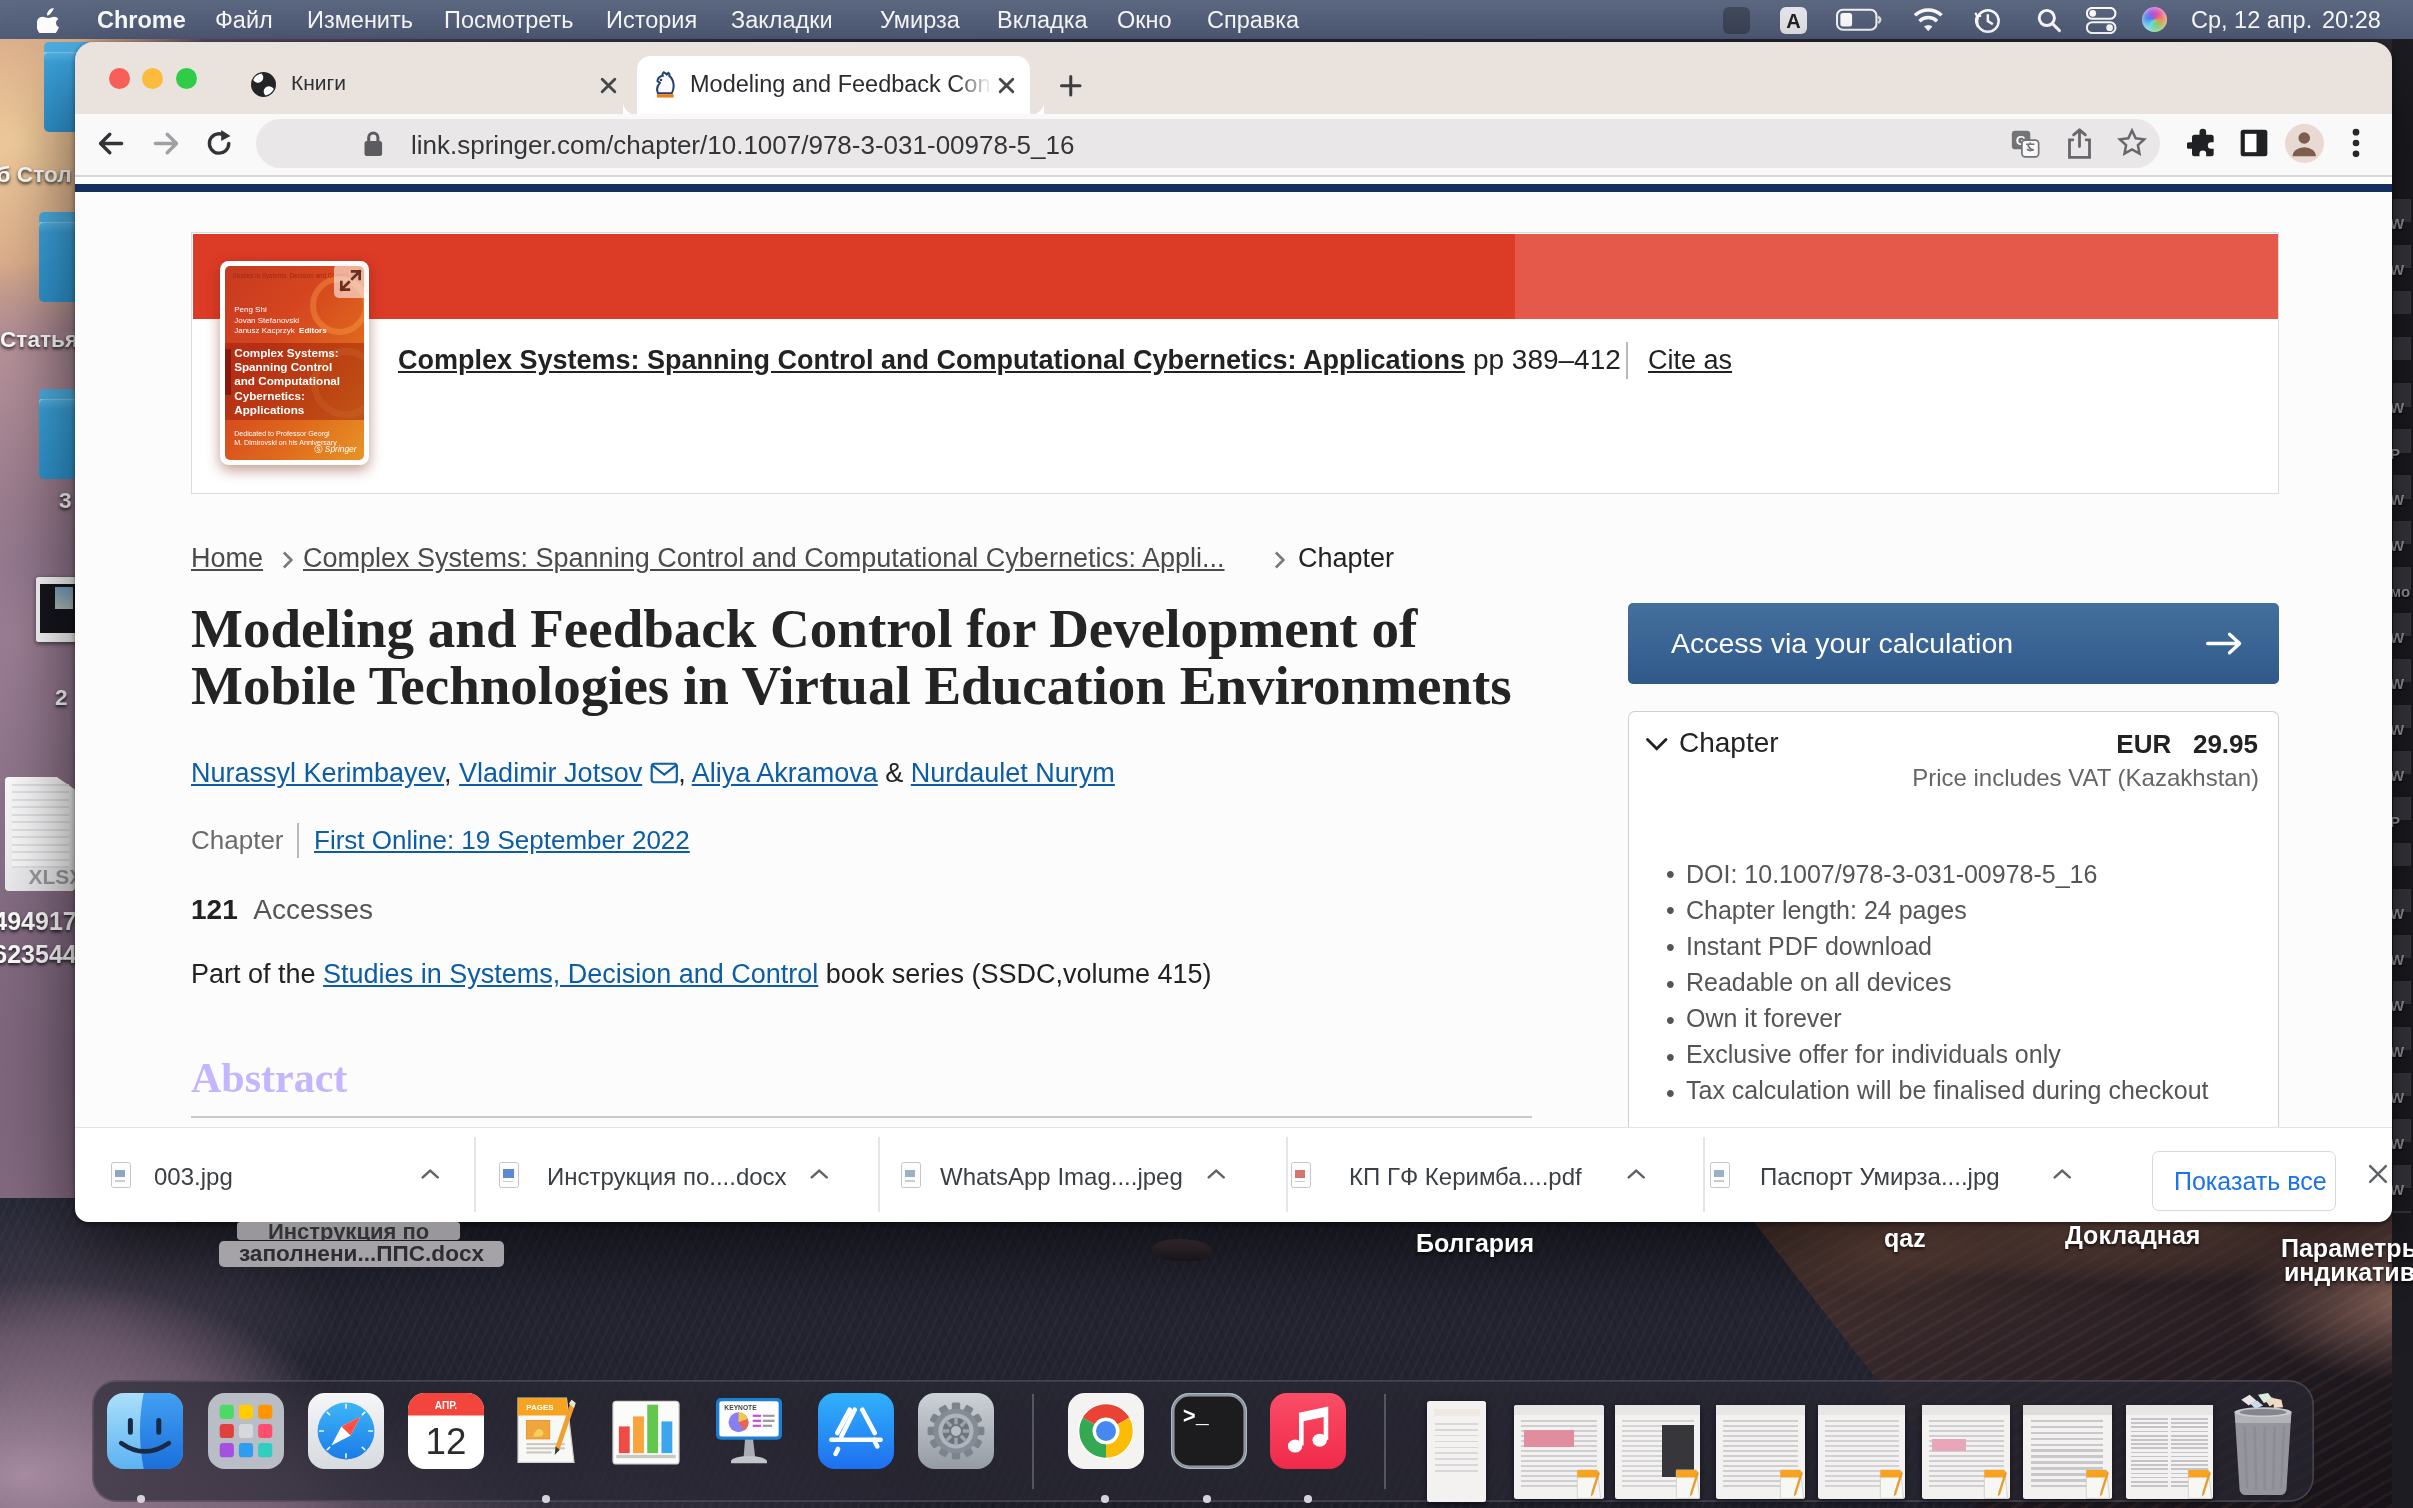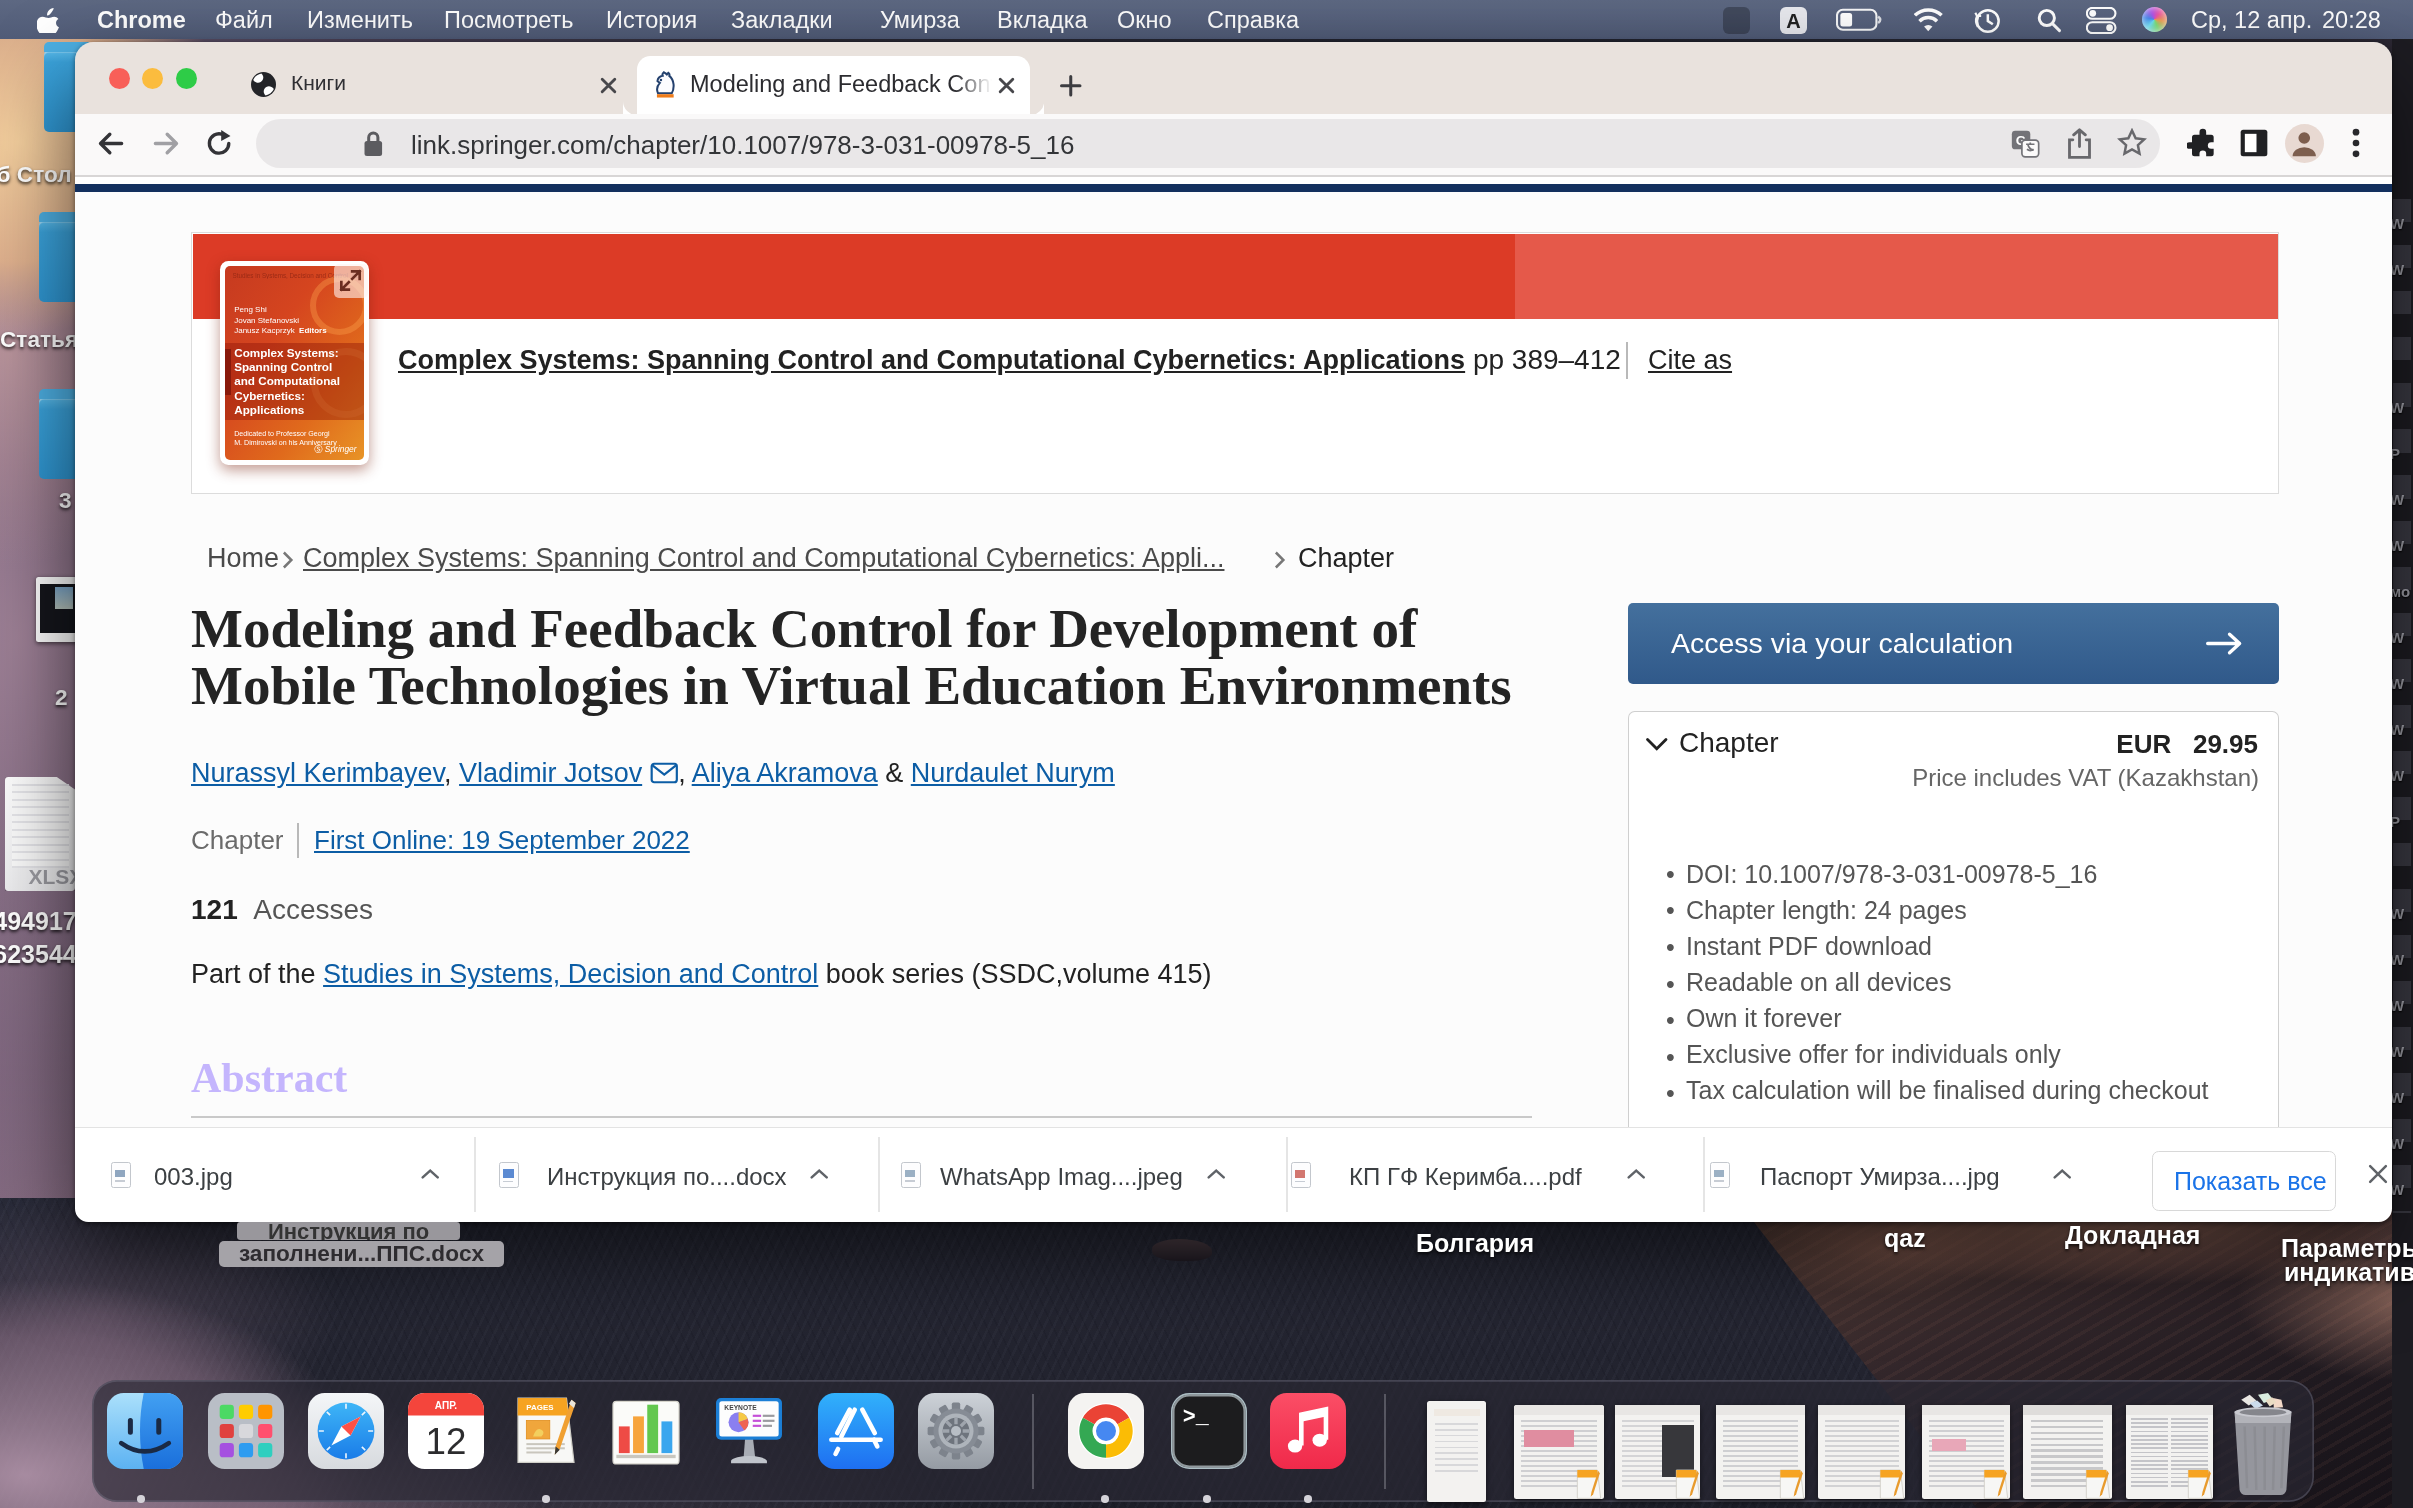--- a/index.html
+++ b/index.html
@@ -258,21 +258,21 @@
   <div class="a" style="right:7.5px; bottom:5px; font-size:8.4px; color:#fff;">Ⓢ <i>Springer</i></div>
 </div>
 <div class="a" style="left:334px; top:264px; width:34px; height:34px; border-radius:5px; background:rgba(255,244,240,.6);"></div>
 <svg class="a" style="left:338px; top:268px;" width="25" height="25" viewBox="0 0 30 30">
   <path d="M17 4 h9 v9 M26 4 L17 13 M13 26 H4 v-9 M4 26 L13 17" stroke="#6b2e20" stroke-width="3.2" fill="none" stroke-linecap="square"></path>
 </svg>
 <div class="a" style="left:398px; top:344px; font-size:28px; color:#222;"><b style="font-weight:700; text-decoration:underline; font-size:27px;">Complex Systems: Spanning Control and Computational Cybernetics: Applications</b> pp 389–412</div>
 <div class="a" style="left:1626px; top:342px; width:1.7px; height:37px; background:#b9b9b9;"></div>
 <div class="a" style="left:1648px; top:345px; font-size:27px; color:#222; text-decoration:underline;">Cite as</div>
 
-<div class="a" style="left:191px; top:543px; font-size:27px; color:#4a4a4a;"><span style="margin-left:16px;">Home</span></div>
+<div class="a" style="left:191px; top:543px; font-size:27px; color:#4a4a4a;"><span style="text-decoration:underline;">Home</span></div>
 <svg class="a" style="left:278px; top:550px;" width="18.4" height="20" viewBox="0 0 22 24">
     <path d="M7 3 L16 12 L7 21" stroke="#777" stroke-width="3" fill="none"></path>
   </svg>
 <div class="a" style="left:303px; top:543px; font-size:27px; color:#4a4a4a;"><span style="text-decoration:underline;">Complex Systems: Spanning Control and Computational Cybernetics: Appli...</span></div>
 <svg class="a" style="left:1270px; top:550px;" width="18.4" height="20" viewBox="0 0 22 24">
     <path d="M7 3 L16 12 L7 21" stroke="#777" stroke-width="3" fill="none"></path>
   </svg>
 <div class="a" style="left:1298px; top:543px; font-size:27px; color:#222;">Chapter</div>
 
 <h1 class="a serif" style="left:191px; top:600px; width:1383px; font-size:55px; line-height:57px; color:#242424; font-weight:700;">Modeling and Feedback Control for Development of Mobile Technologies in Virtual Education Environments</h1>

